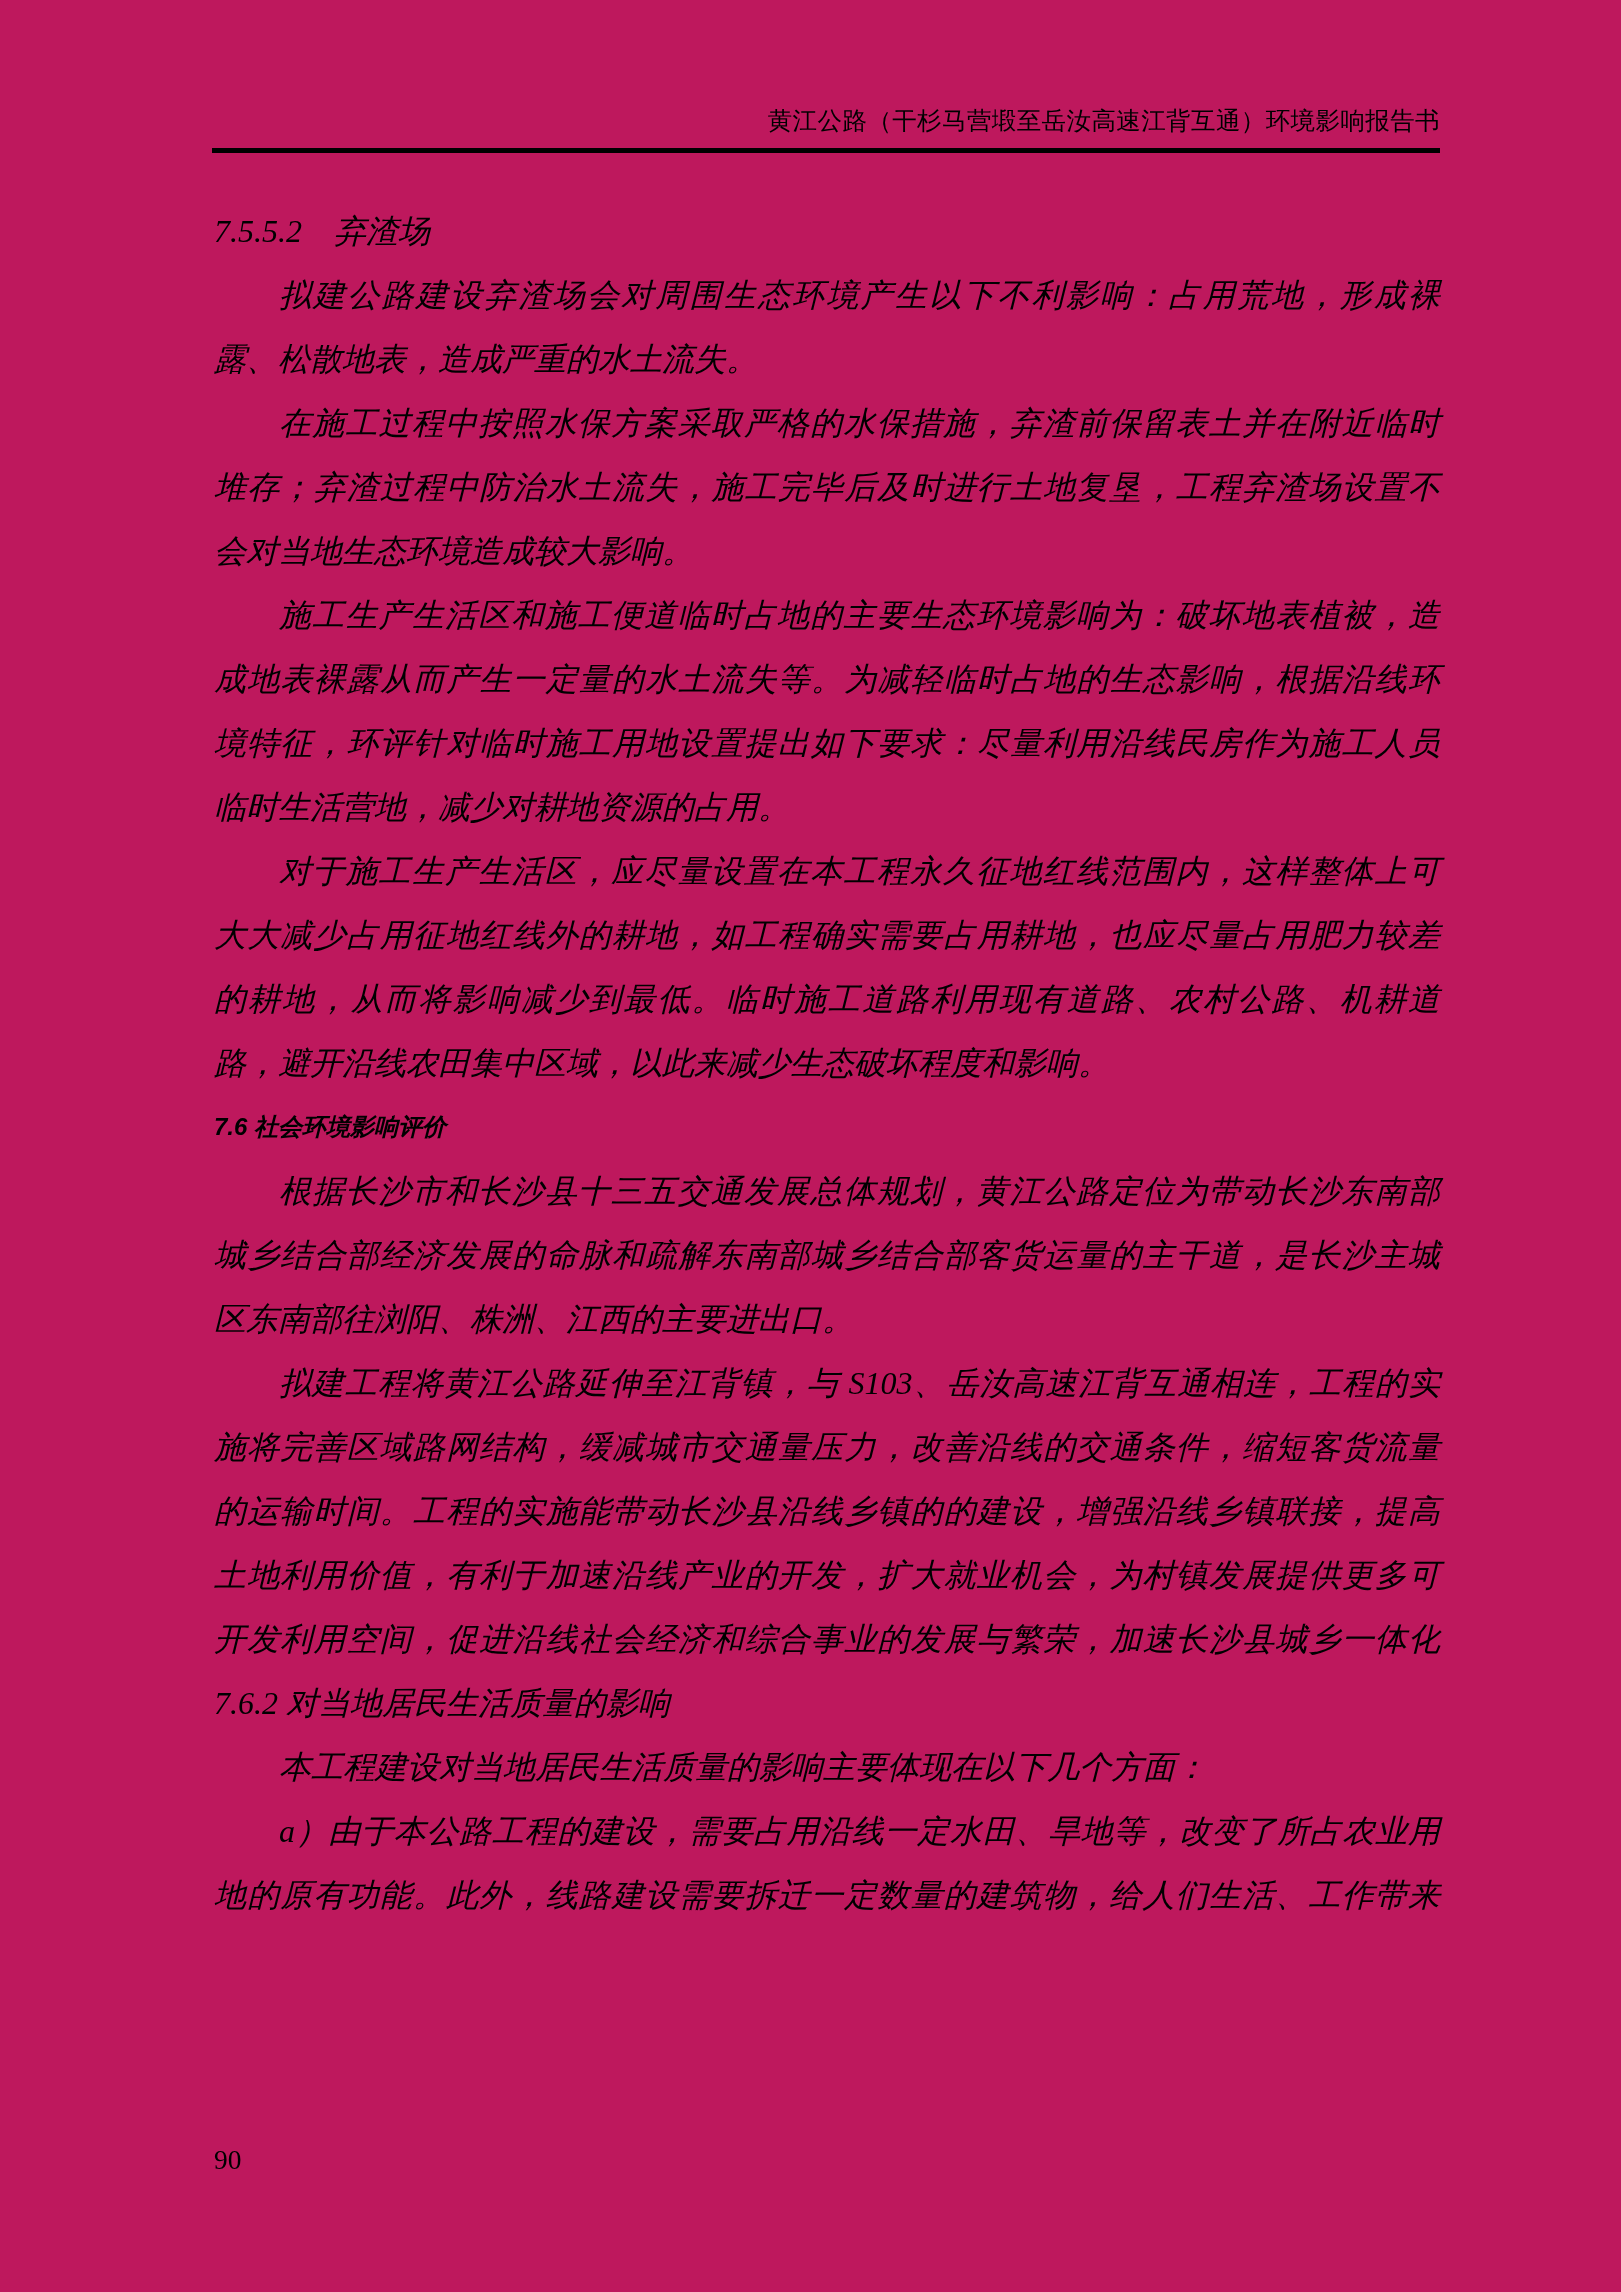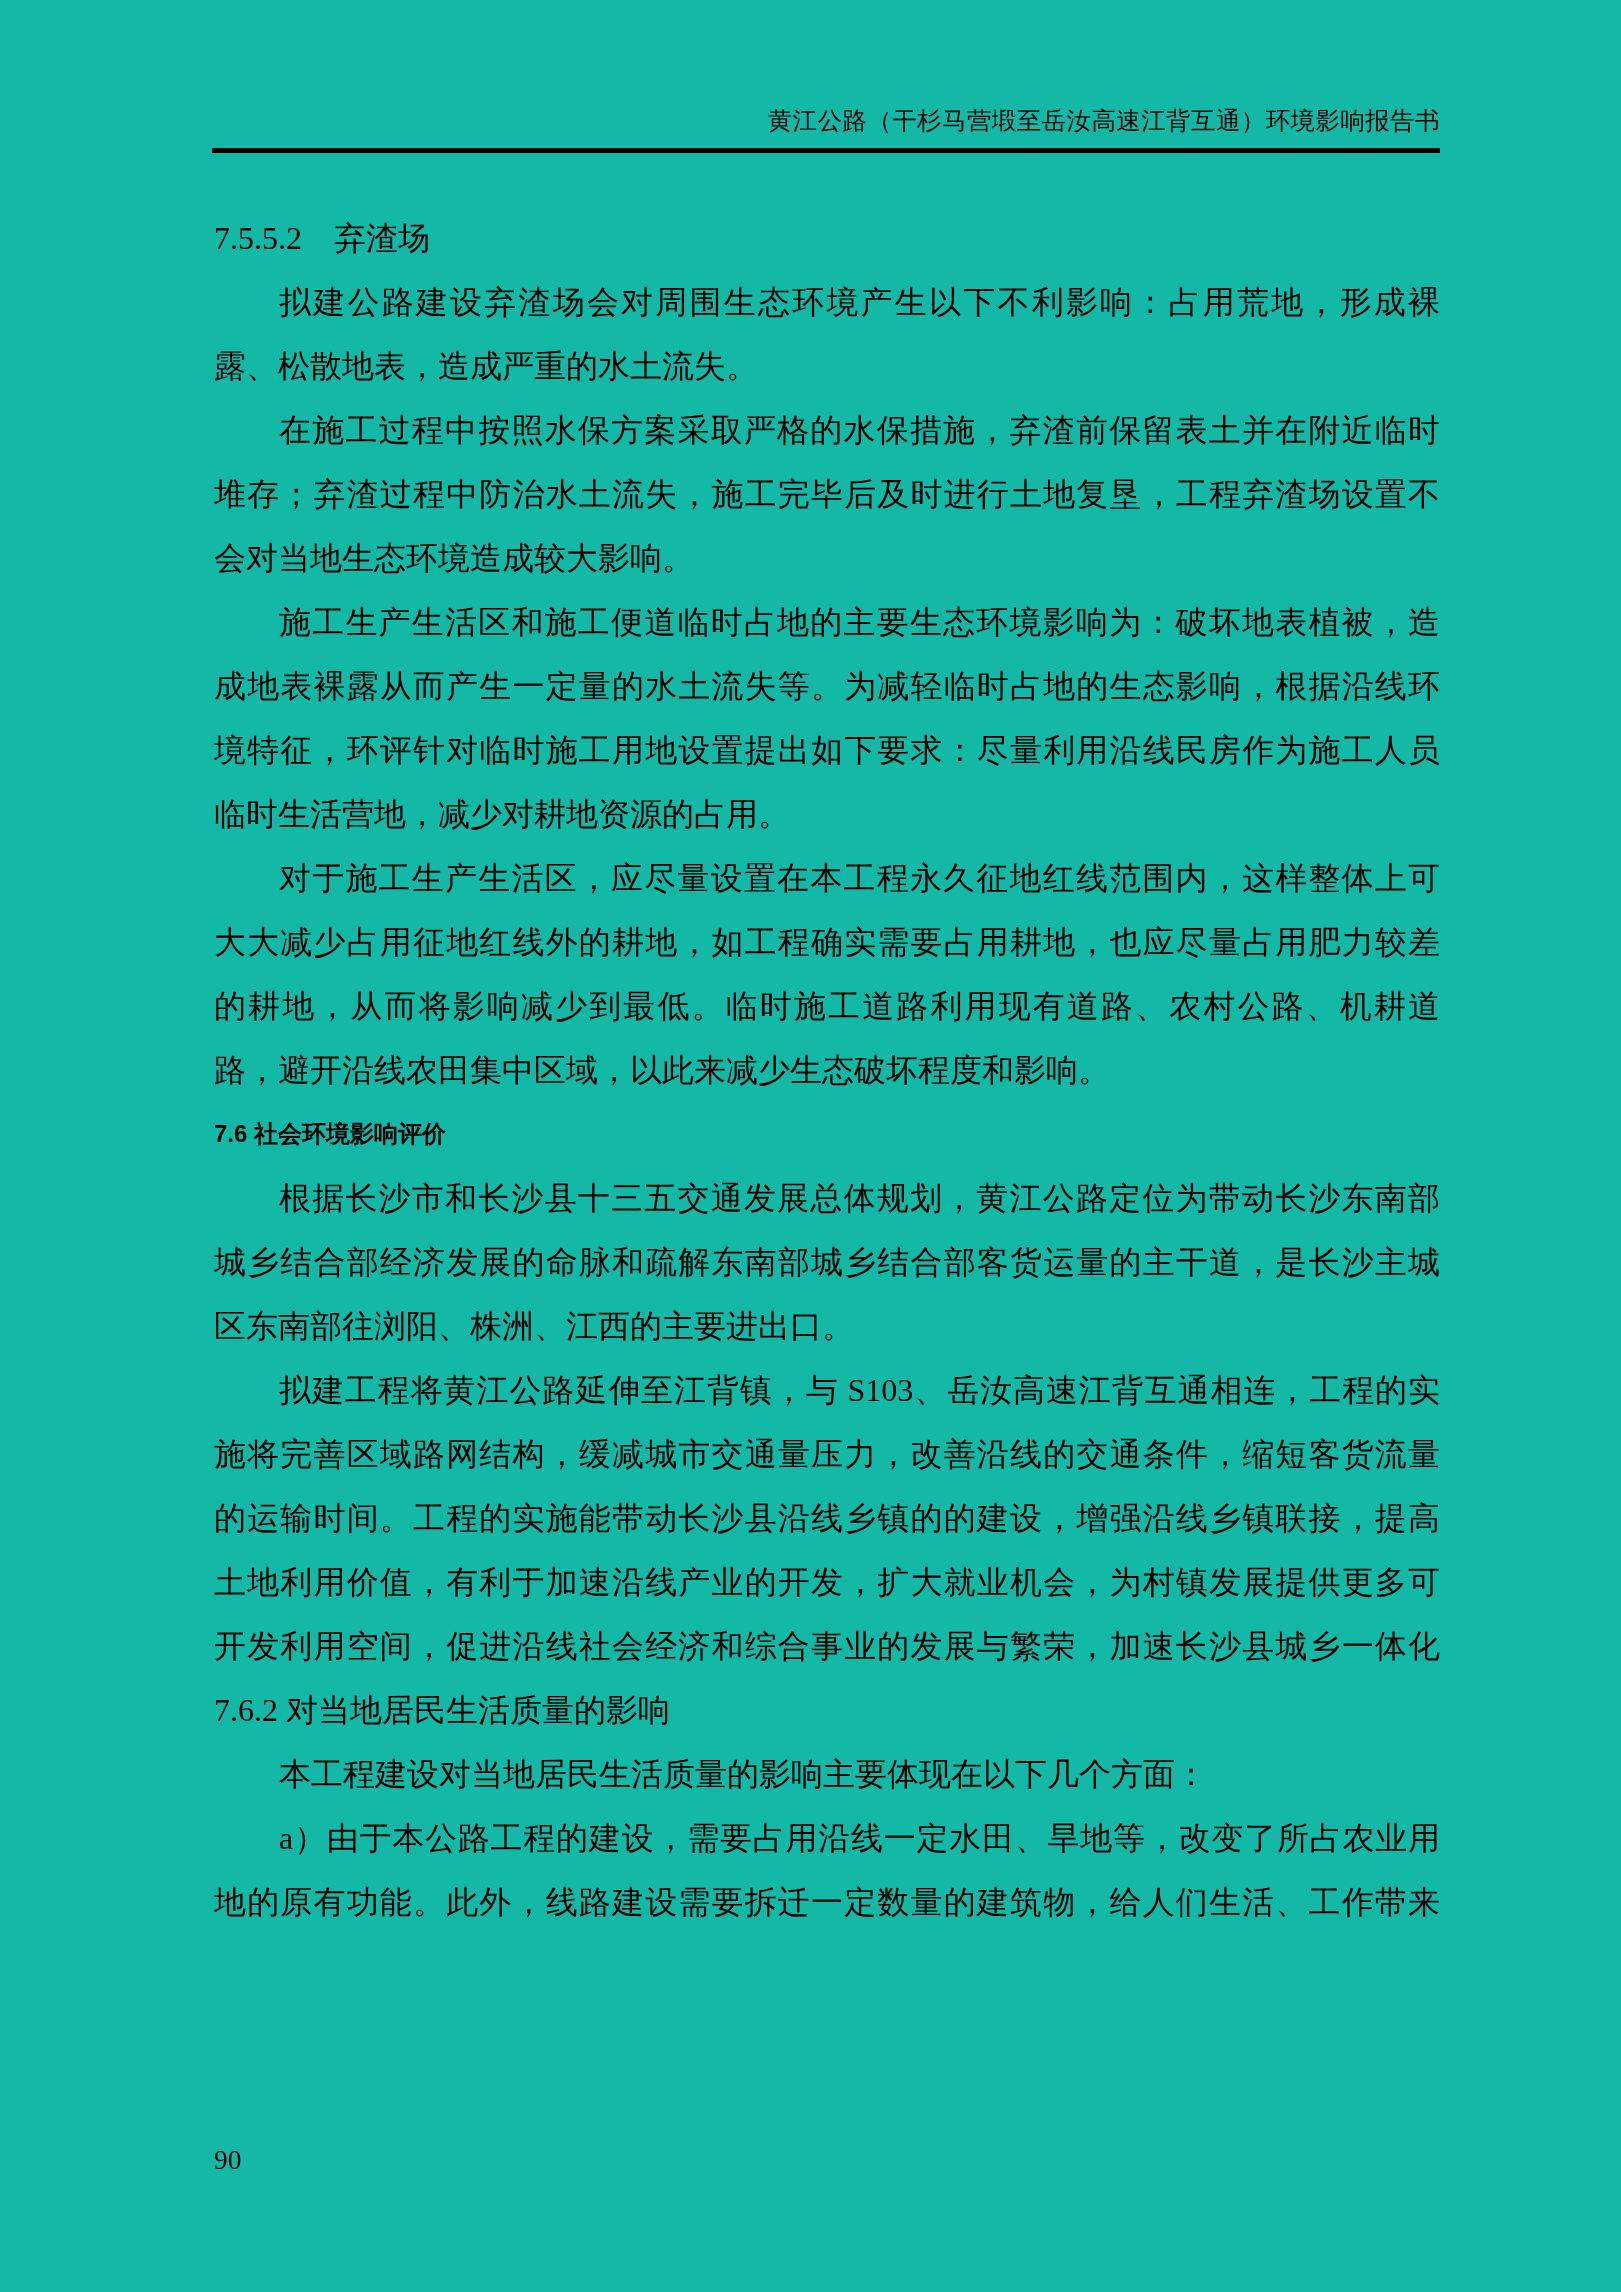--- a/index.html
+++ b/index.html
@@ -4,21 +4,21 @@
 <style>
   html, body {
     margin: 0;
     padding: 0;
     background: #ffffff;
   }
   .page {
     position: relative;
     width: 1621px;
     height: 2293px;
-    background: #14b8a6;
+    background: #be185d;
     color: #000000;
     font-family: "Liberation Serif", "DejaVu Serif", serif;
     overflow: hidden;
   }
   .header-text {
     position: absolute;
     top: 104px;
     right: 181px;
     font-size: 24.5px;
     letter-spacing: 0.4px;
@@ -29,24 +29,25 @@
     position: absolute;
     left: 212px;
     top: 148px;
     width: 1228px;
     height: 4.9px;
     background: #000000;
   }
   .content {
     position: absolute;
     left: 214px;
-    top: 206px;
+    top: 199px;
     width: 1226px;
     font-size: 32px;
     color: #000000;
+    font-style: italic;
   }
   .block { margin: 0; }
   .line {
     height: 64px;
     line-height: 64px;
     text-align: left;
     white-space: normal;
   }
   .line.just {
     text-align: justify;

